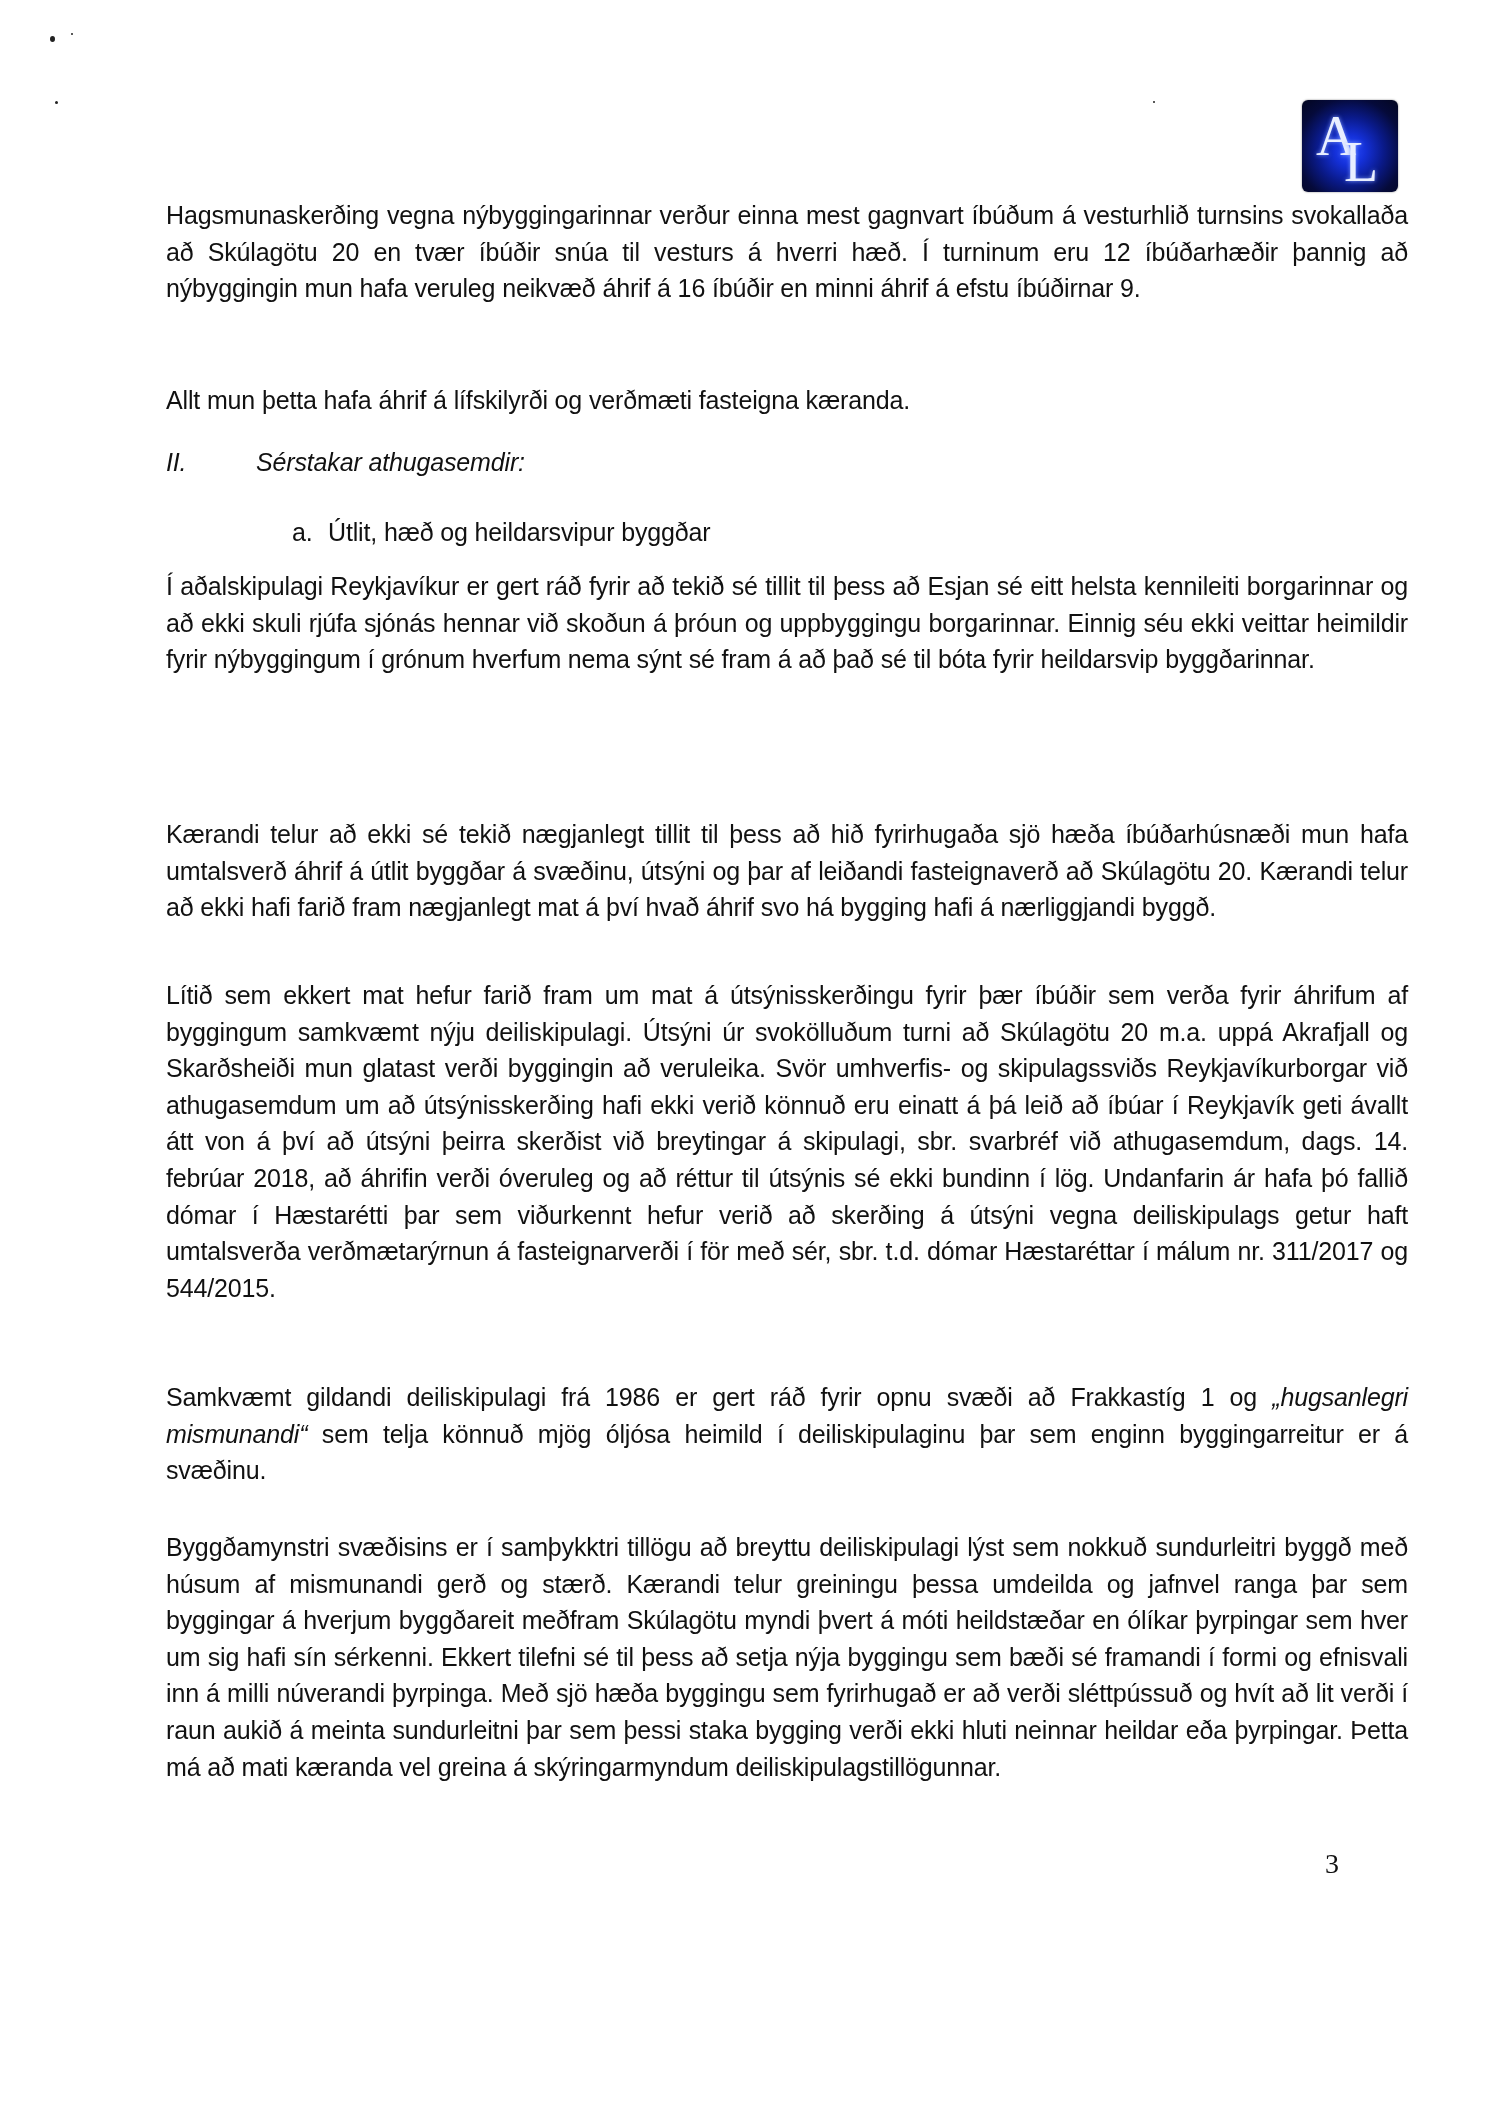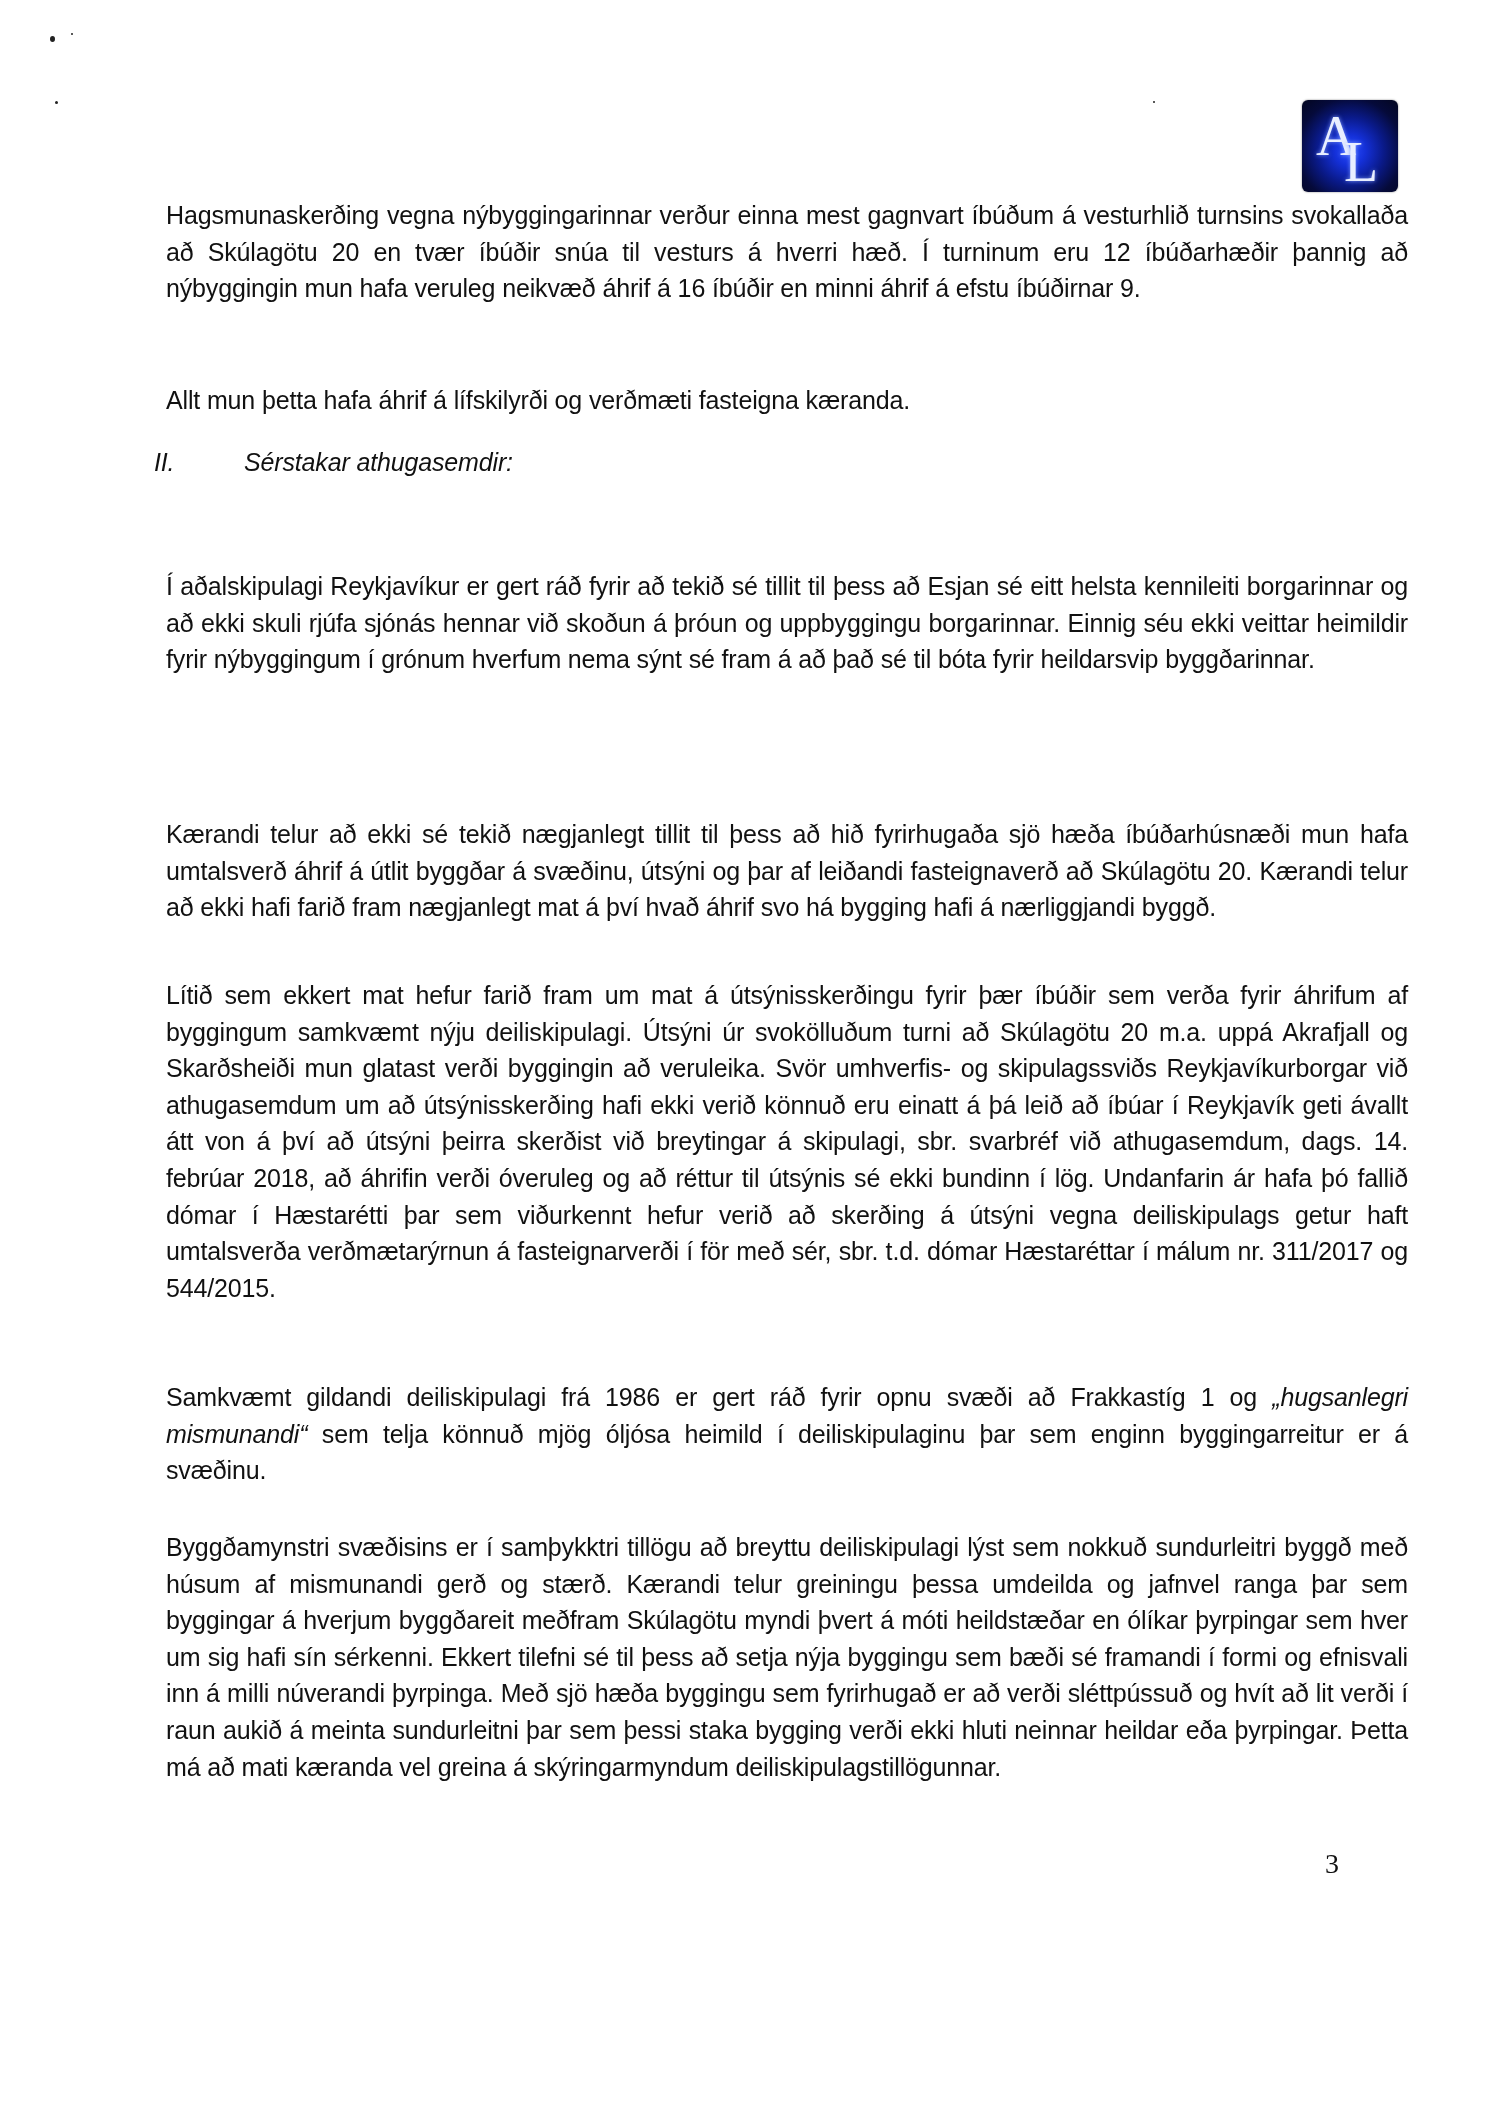--- a/index.html
+++ b/index.html
@@ -15,21 +15,21 @@
   .para {
     position: absolute;
     left: 150px;
     width: 1242px;
     margin: 16px;
     text-align: justify;
     text-align-last: left;
   }
   .para.ragged { text-align: right; }
   .heading-roman {
-    position: absolute; left: 148px; top: 444px; margin: 0;
+    position: absolute; left: 160px; top: 444px; margin: 0;
     font-style: italic;
   }
   .heading-roman .num { display: inline-block; width: 90px; padding-left: 6px; }
   .heading-sub {
     position: absolute; left: 292px; top: 514px; margin: 0;
   }
   .heading-sub .num { display: inline-block; width: 36px; }
   .logo {
     position: absolute; left: 1302px; top: 100px; width: 96px; height: 92px;
     border-radius: 6px;
@@ -69,20 +69,23 @@
   </div>
 
   <p class="para text" style="top:181px;">Hagsmunaskerðing vegna nýbyggingarinnar verður einna mest gagnvart íbúðum á vesturhlið turnsins svokallaða að Skúlagötu 20 en tvær íbúðir snúa til vesturs á hverri hæð. Í turninum eru 12 íbúðarhæðir þannig að nýbyggingin mun hafa veruleg neikvæð áhrif á 16 íbúðir en minni áhrif á efstu íbúðirnar 9.</p>
 
   <p class="para text ragged" style="top:366px;">Allt mun þetta hafa áhrif á lífskilyrði og verðmæti fasteigna kæranda.</p>
 
   <p class="heading-roman text">
     <span class="num">II.</span><span>Sérstakar athugasemdir:</span>
   </p>
 
+  <p class="heading-sub text">
+    <span class="num">a.</span><span>Útlit, hæð og heildarsvipur byggðar</span>
+  </p>
 
   <p class="para text" style="top:552px;">Í aðalskipulagi Reykjavíkur er gert ráð fyrir að tekið sé tillit til þess að Esjan sé eitt helsta kennileiti borgarinnar og að ekki skuli rjúfa sjónás hennar við skoðun á þróun og uppbyggingu borgarinnar. Einnig séu ekki veittar heimildir fyrir nýbyggingum í grónum hverfum nema sýnt sé fram á að það sé til bóta fyrir heildarsvip byggðarinnar.</p>
 
   <p class="para text" style="top:800px;">Kærandi telur að ekki sé tekið nægjanlegt tillit til þess að hið fyrirhugaða sjö hæða íbúðarhúsnæði mun hafa umtalsverð áhrif á útlit byggðar á svæðinu, útsýni og þar af leiðandi fasteignaverð að Skúlagötu 20. Kærandi telur að ekki hafi farið fram nægjanlegt mat á því hvað áhrif svo há bygging hafi á nærliggjandi byggð.</p>
 
   <p class="para text" style="top:961px;">Lítið sem ekkert mat hefur farið fram um mat á útsýnisskerðingu fyrir þær íbúðir sem verða fyrir áhrifum af byggingum samkvæmt nýju deiliskipulagi. Útsýni úr svokölluðum turni að Skúlagötu 20 m.a. uppá Akrafjall og Skarðsheiði mun glatast verði byggingin að veruleika. Svör umhverfis- og skipulagssviðs Reykjavíkurborgar við athugasemdum um að útsýnisskerðing hafi ekki verið könnuð eru einatt á þá leið að íbúar í Reykjavík geti ávallt átt von á því að útsýni þeirra skerðist við breytingar á skipulagi, sbr. svarbréf við athugasemdum, dags. 14. febrúar 2018, að áhrifin verði óveruleg og að réttur til útsýnis sé ekki bundinn í lög. Undanfarin ár hafa þó fallið dómar í Hæstarétti þar sem viðurkennt hefur verið að skerðing á útsýni vegna deiliskipulags getur haft umtalsverða verðmætarýrnun á fasteignarverði í för með sér, sbr. t.d. dómar Hæstaréttar í málum nr. 311/2017 og 544/2015.</p>
 
   <p class="para text" style="top:1363px;"><span>Samkvæmt gildandi deiliskipulagi frá 1986 er gert ráð fyrir opnu svæði að Frakkastíg 1 og </span><em>„hugsanlegri mismunandi“</em><span> sem telja könnuð mjög óljósa heimild í deiliskipulaginu þar sem enginn byggingarreitur er á svæðinu.</span></p>
 
   <p class="para text" style="top:1513px;">Byggðamynstri svæðisins er í samþykktri tillögu að breyttu deiliskipulagi lýst sem nokkuð sundurleitri byggð með húsum af mismunandi gerð og stærð. Kærandi telur greiningu þessa umdeilda og jafnvel ranga þar sem byggingar á hverjum byggðareit meðfram Skúlagötu myndi þvert á móti heildstæðar en ólíkar þyrpingar sem hver um sig hafi sín sérkenni. Ekkert tilefni sé til þess að setja nýja byggingu sem bæði sé framandi í formi og efnisvali inn á milli núverandi þyrpinga. Með sjö hæða byggingu sem fyrirhugað er að verði sléttpússuð og hvít að lit verði í raun aukið á meinta sundurleitni þar sem þessi staka bygging verði ekki hluti neinnar heildar eða þyrpingar. Þetta má að mati kæranda vel greina á skýringarmyndum deiliskipulagstillögunnar.</p>

